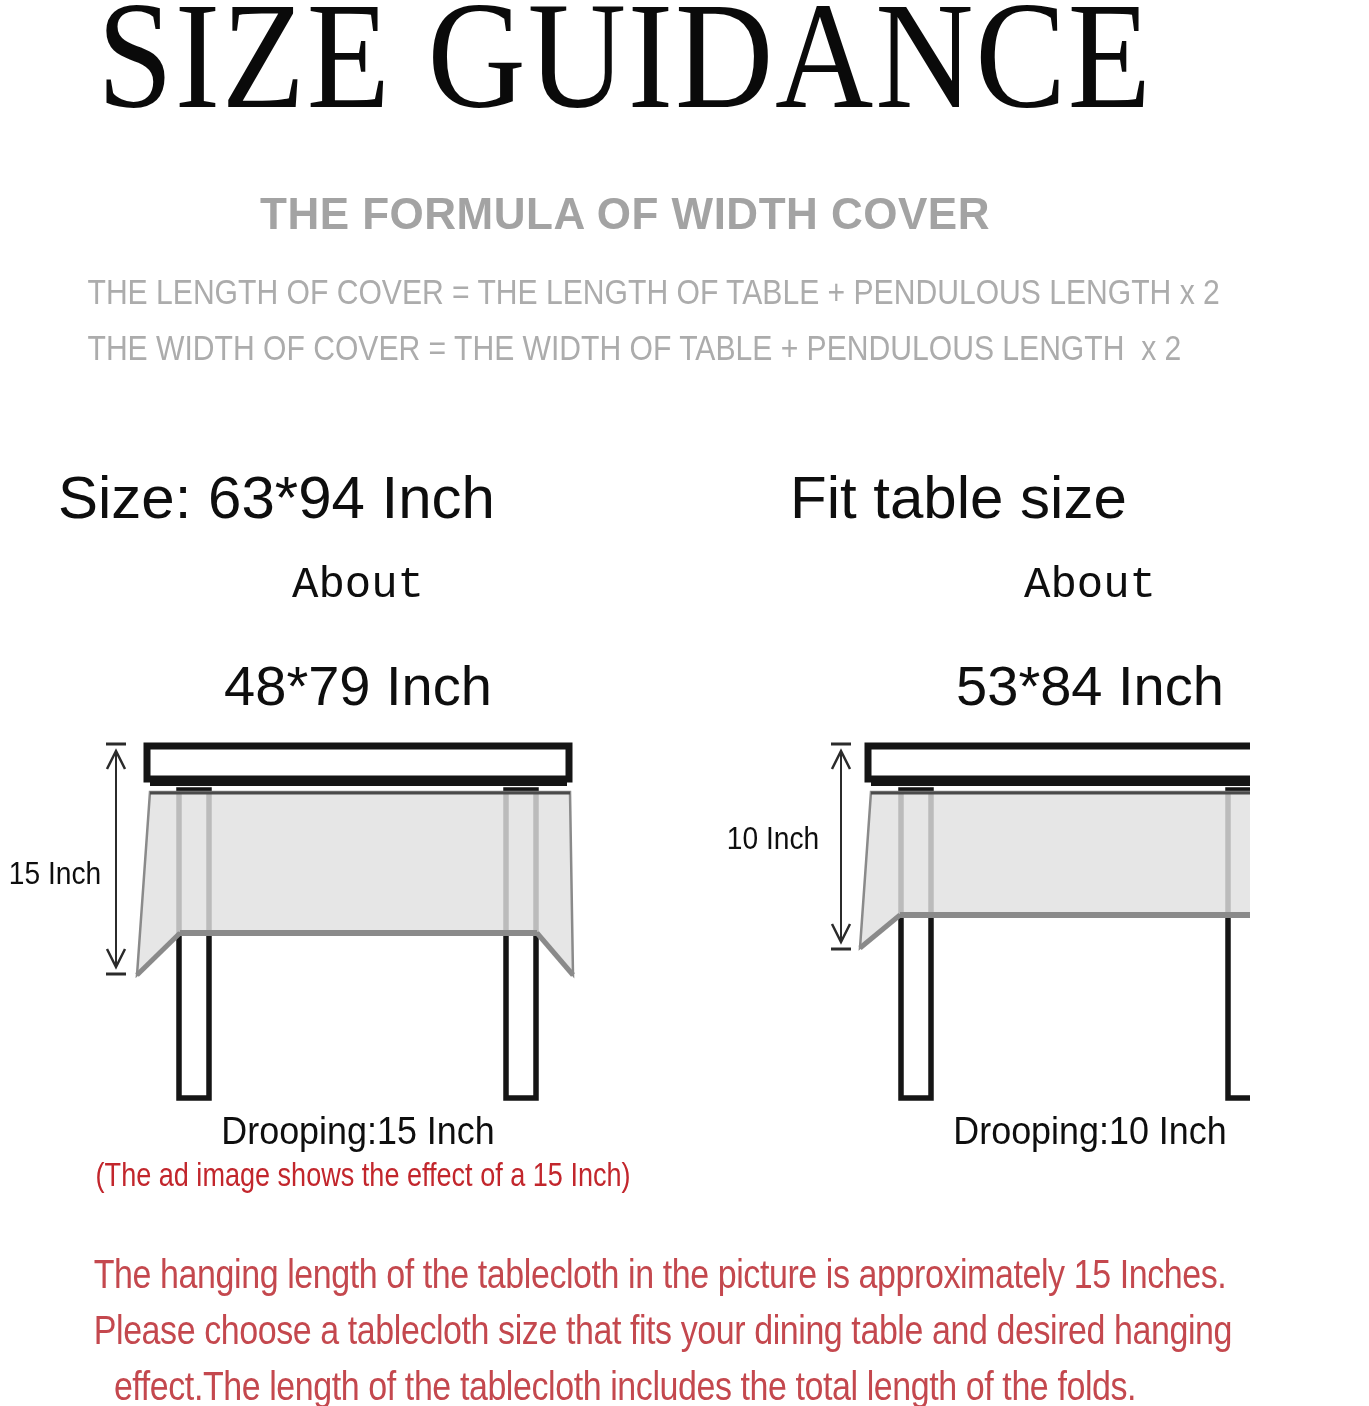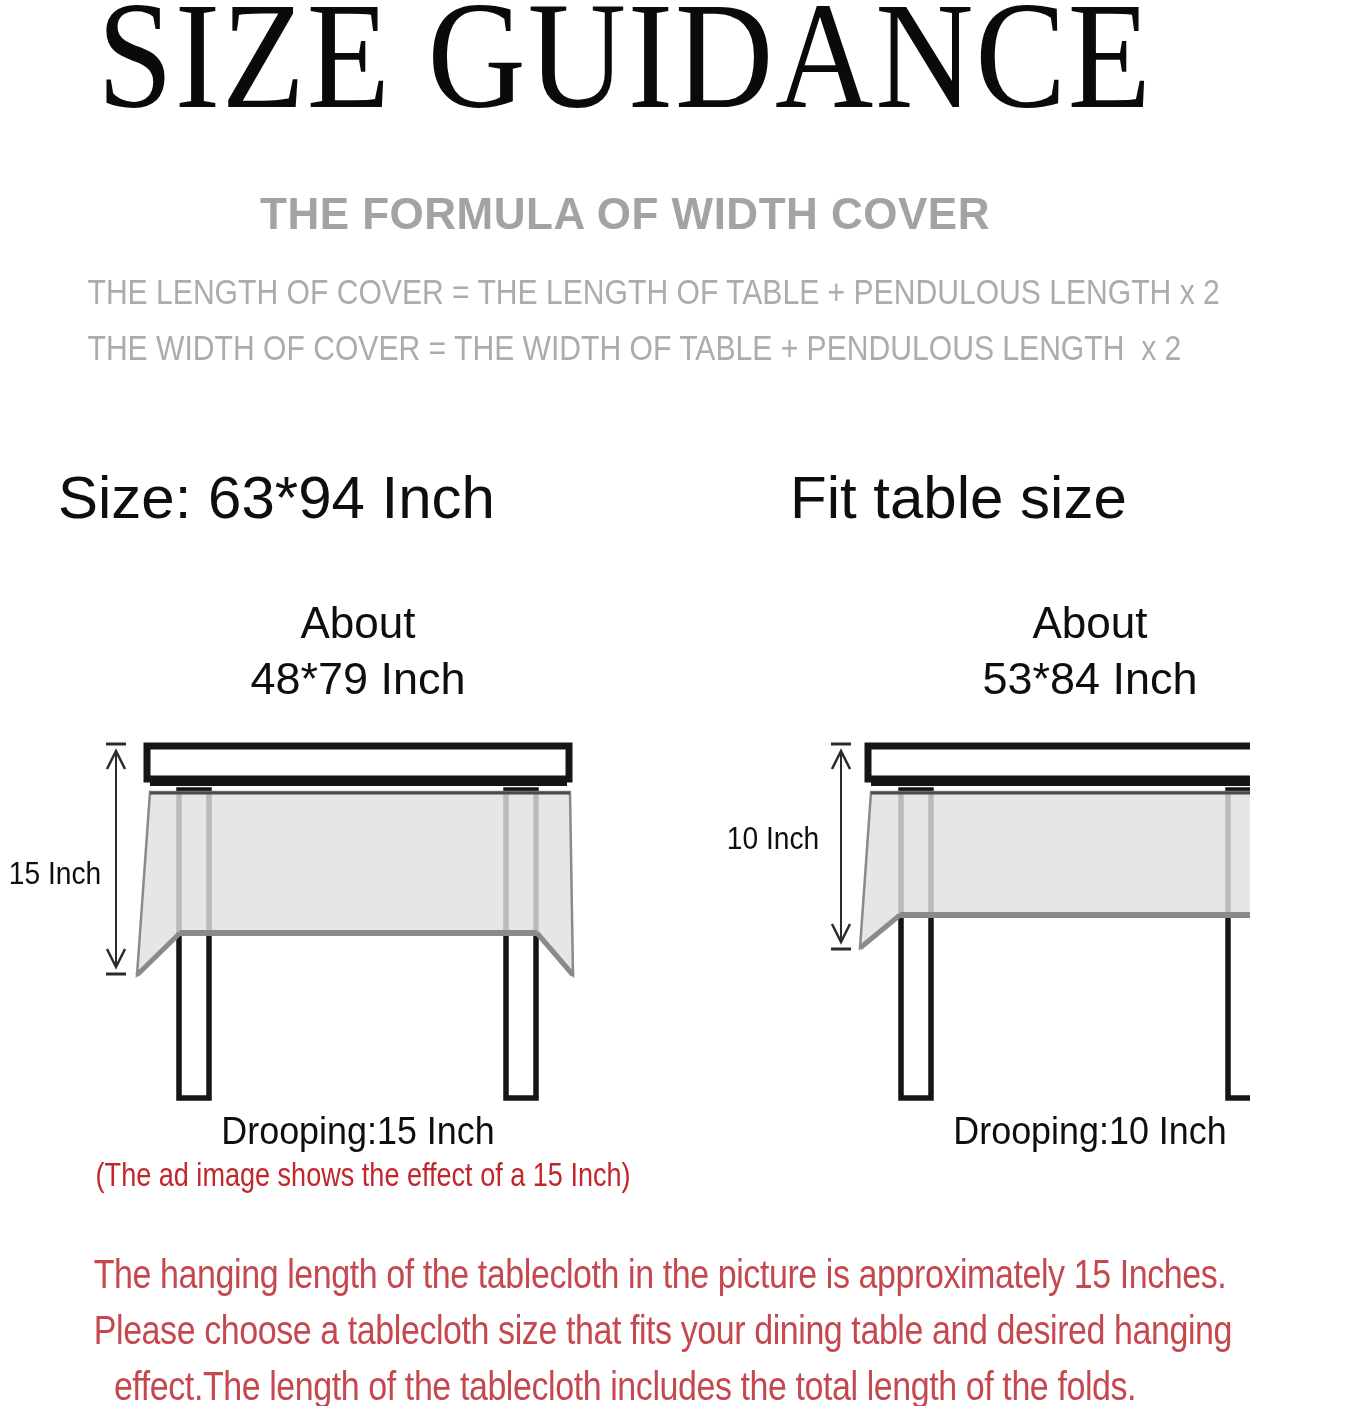--- a/index.html
+++ b/index.html
@@ -29,25 +29,25 @@
     font-size:35px; color:var(--c-gray_text,#acacac);
     white-space:pre; transform:scale(0.86,1); transform-origin:50% 50%;
   }
   .formula-line.l1 { top:272px; }
   .formula-line.l2 { top:328px; }
 
   .col-heading { top:441px; width:600px; text-align:left; font-size:60px; white-space:nowrap;margin-top:22px; }
   .col-heading.left  { left:58px; }
   .col-heading.right { left:790px; }
 
-  .about { top:598px; width:600px; text-align:center; font-size:44px; }
+  .about { top:560px; width:600px; text-align:center; font-size:44px;font-family:Liberation Mono, monospace; }
   .about.left  { left:58px; }
   .about.right { left:790px; }
 
-  .dims { top:653px; width:600px; text-align:center; font-size:45px; }
+  .dims { top:653px; width:600px; text-align:center; font-size:56px; }
   .dims.left  { left:58px; }
   .dims.right { left:790px; }
 
   .diagram { top:735px; }
   .diagram.left  { left:80px; }
   .diagram.right { left:790px; }
 
   .drop-label {
     width:110px; text-align:center; font-size:32px; white-space:nowrap;
     transform:scale(0.88,1); transform-origin:50% 50%;

